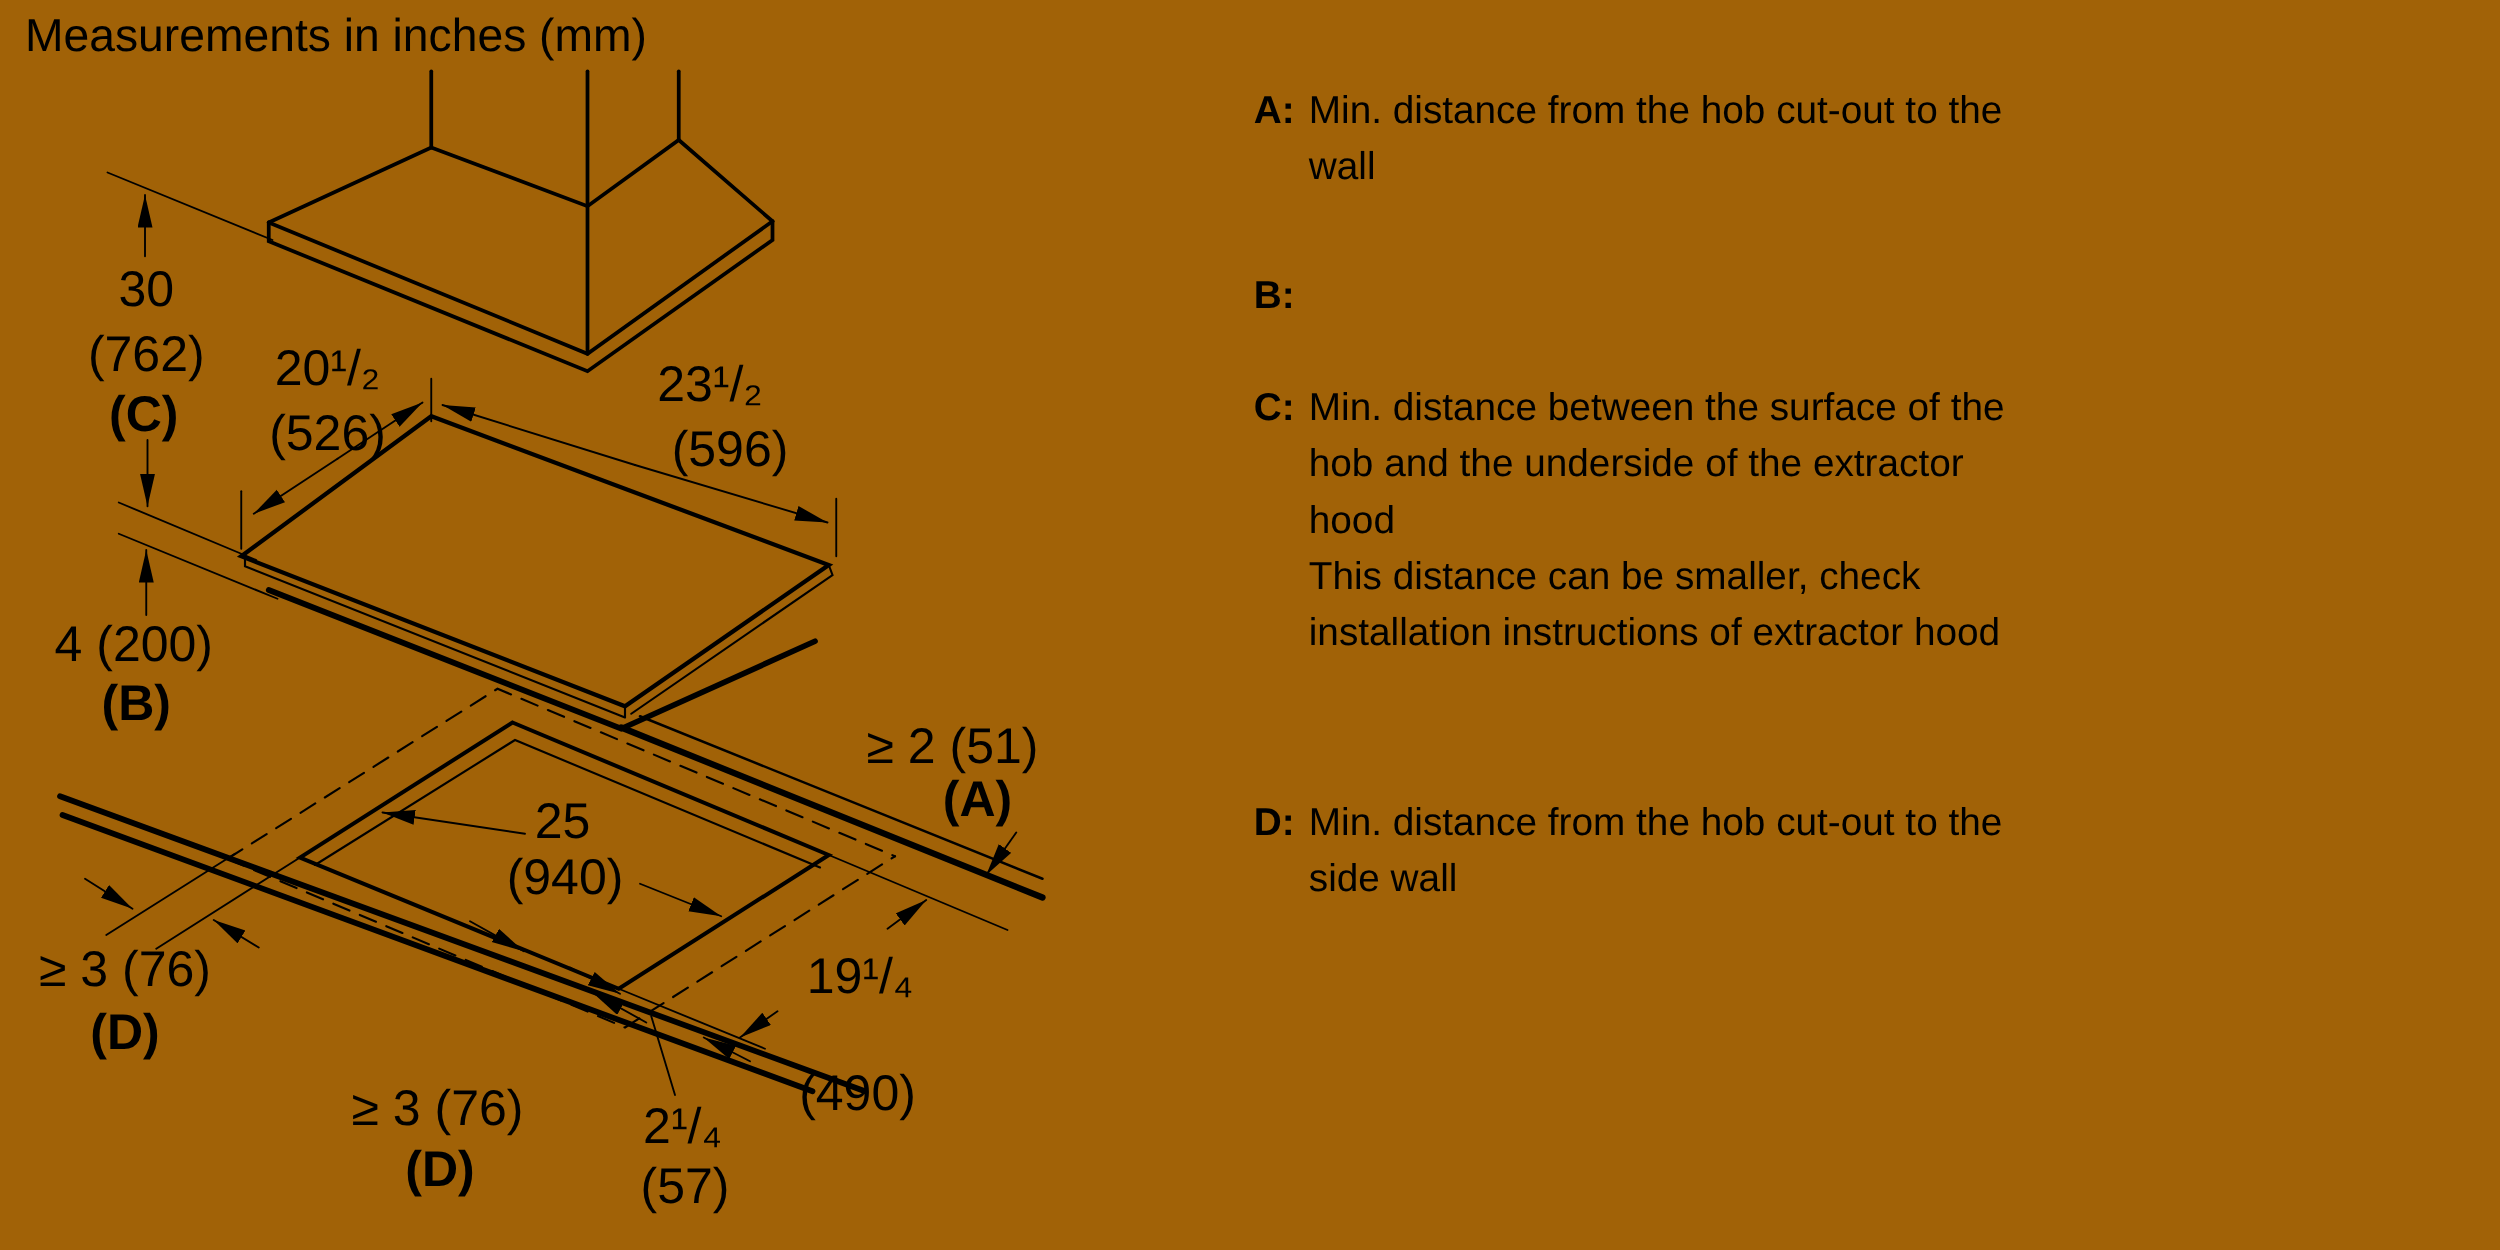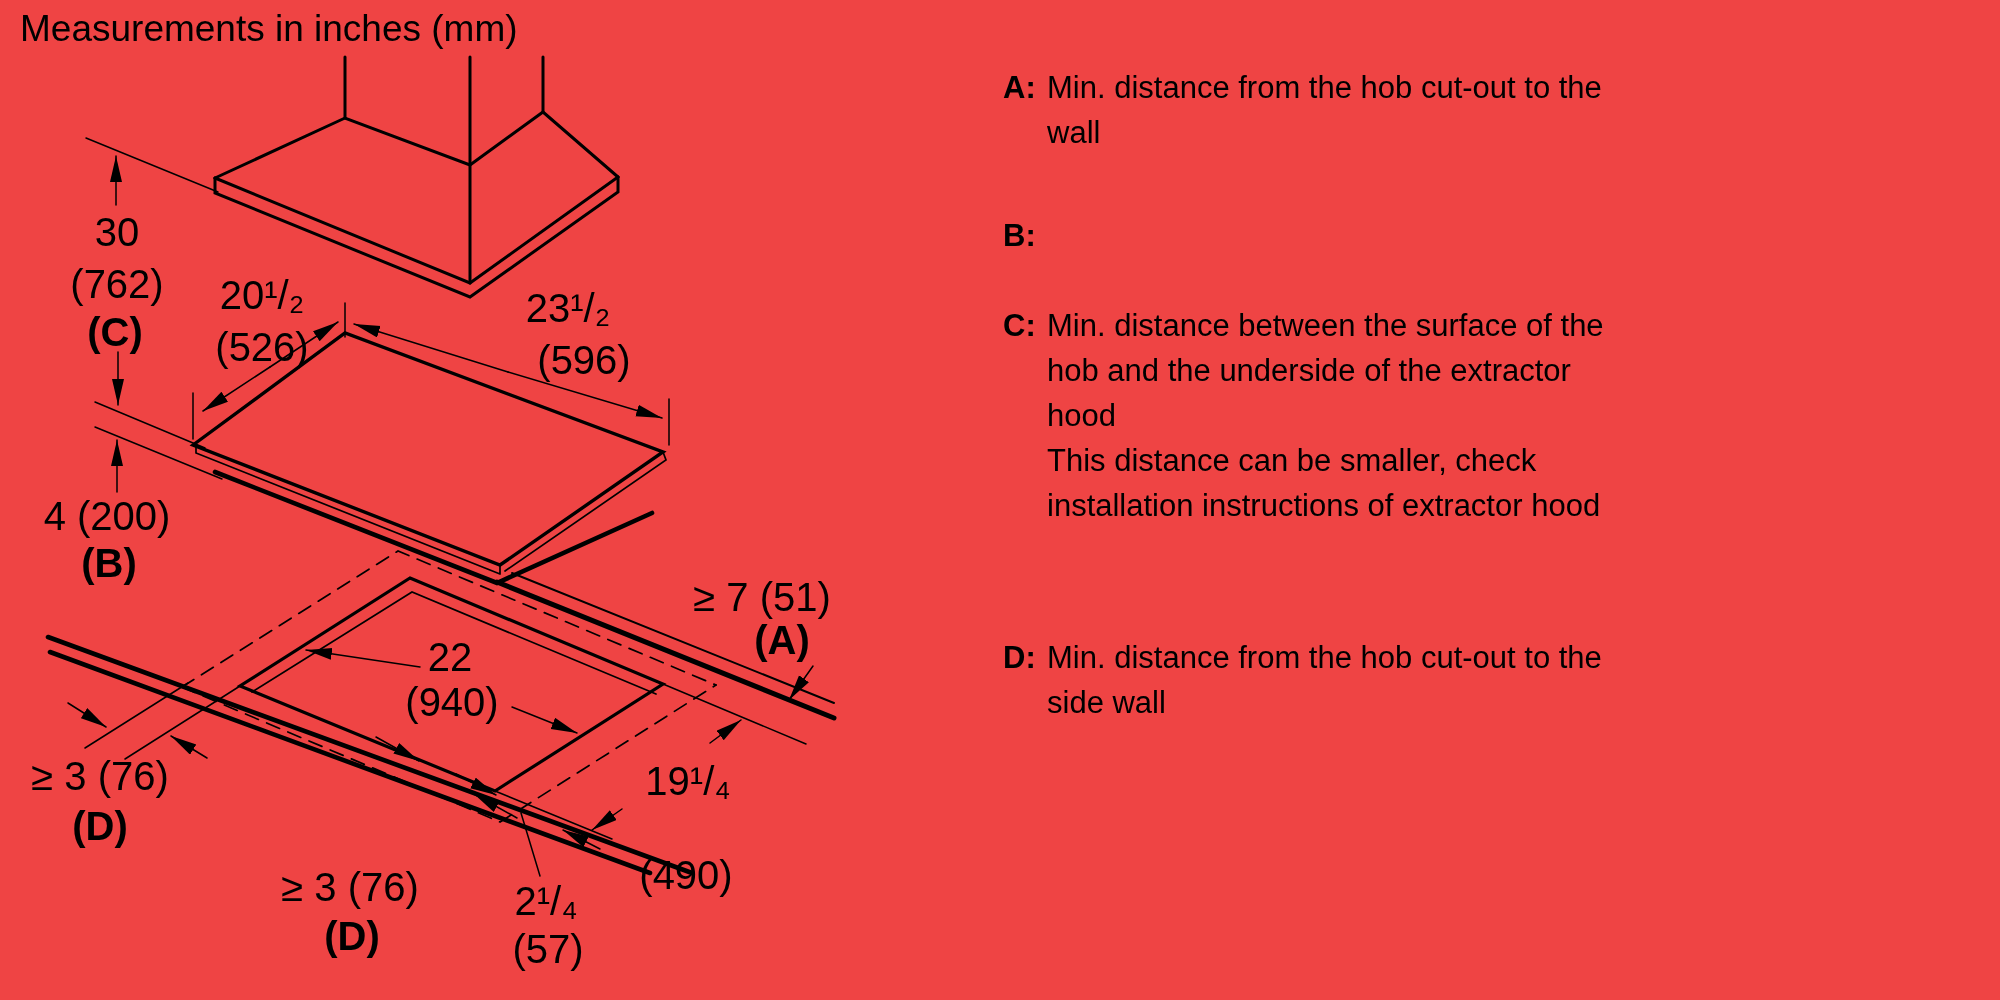--- a/index.html
+++ b/index.html
@@ -1,18 +1,18 @@
 <!DOCTYPE html>
 <html><head>
 <meta charset="utf-8">
 <style>
   * { margin:0; padding:0; box-sizing:border-box; }
   html,body { background:#fff; }
   #canvas {
-    position:relative; width:2000px; height:1000px; background:#ef4444;
+    position:relative; width:2000px; height:1000px; background:#a16207;
     font-family:"Liberation Sans","DejaVu Sans",sans-serif; color:#000;
     overflow:hidden;
   }
   #page-title {
     position:absolute; left:20px; top:8px;
     font-size:37px; color:#000; white-space:nowrap;
   }
   #drawing { position:absolute; left:0; top:0; }
   .dim {
     position:absolute; transform:translate(-50%,-50%);
@@ -127,24 +127,24 @@
 
   <div class="dim" style="left:262px; top:295px;">20¹/₂</div>
   <div class="dim" style="left:262px; top:347px;">(526)</div>
 
   <div class="dim" style="left:568px; top:308px;">23¹/₂</div>
   <div class="dim" style="left:568px; top:360px;margin-left:16px;">(596)</div>
 
   <div class="dim" style="left:107px; top:516px;">4 (200)</div>
   <div class="dim key" style="left:109px; top:563px;">(B)</div>
 
-  <div class="dim" style="left:450px; top:657px;">22</div>
+  <div class="dim" style="left:450px; top:657px;">25</div>
   <div class="dim" style="left:452px; top:702px;">(940)</div>
 
-  <div class="dim" style="left:762px; top:597px;">≥ 7 (51)</div>
+  <div class="dim" style="left:762px; top:597px;">≥ 2 (51)</div>
   <div class="dim key" style="left:782px; top:640px;">(A)</div>
 
   <div class="dim" style="left:100px; top:776px;">≥ 3 (76)</div>
   <div class="dim key" style="left:100px; top:826px;">(D)</div>
 
   <div class="dim" style="left:688px; top:781px;">19¹/₄</div>
   <div class="dim" style="left:686px; top:875px;">(490)</div>
 
   <div class="dim" style="left:350px; top:887px;">≥ 3 (76)</div>
   <div class="dim key" style="left:352px; top:936px;">(D)</div>

